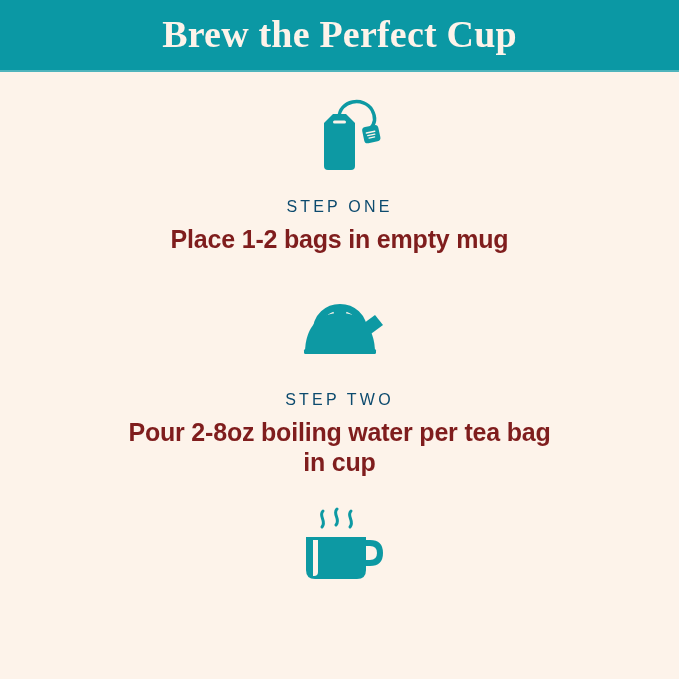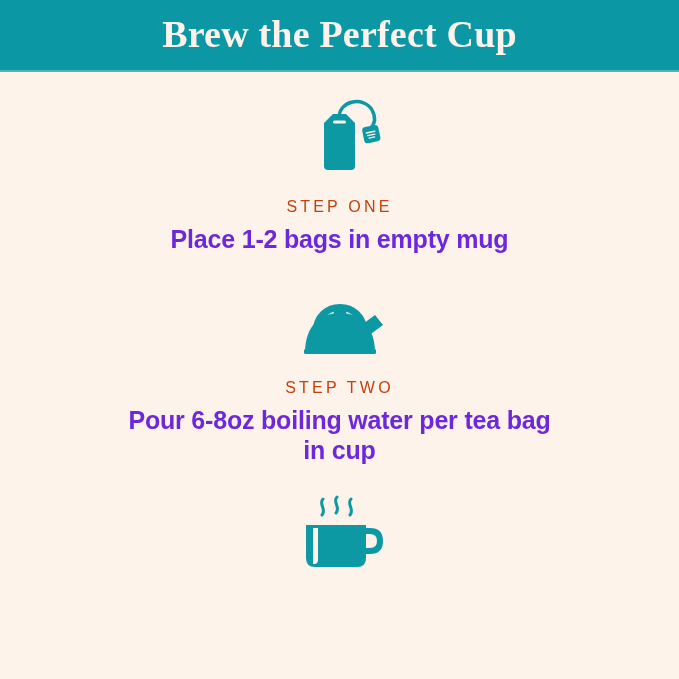--- a/index.html
+++ b/index.html
@@ -51,42 +51,42 @@
     align-items: center;
   }
   .step-icon {
     display: block;
   }
   .step-label {
     font-family: "Liberation Sans", sans-serif;
     font-size: 16px;
     font-weight: normal;
     letter-spacing: 3.2px;
-    color: #c2410c;
+    color: #0c4a6e;
     text-transform: uppercase;
     text-align: center;
   }
   .step-text {
     font-family: "Liberation Sans", sans-serif;
     font-size: 25px;
     font-weight: bold;
-    color: #6d28d9;
+    color: #7f1d1d;
     text-align: center;
     line-height: 1.22;
     max-width: 430px;
     letter-spacing: -0.2px;
   }
 
   
   .step-one   { margin-top: 22px; }
   .step-one .step-label  { margin-top: 18px; }
   .step-one .step-text   { margin-top: 8px; }
 
   .step-two   { margin-top: 34px; }
-  .step-two .step-label  { margin-top: 14px; }
+  .step-two .step-label  { margin-top: 26px; }
   .step-two .step-text   { margin-top: 8px; }
 
   .step-three { margin-top: 28px; }
   .step-three .step-label { margin-top: 18px; }
   .step-three .step-text  { margin-top: 8px; }
 </style>
 </head>
 <body>
 
 <div class="page">
@@ -128,21 +128,21 @@
           <path d="M76 40 L95 26 L103 36 L84 50 Z" fill="#0d99a3"></path>
 
           <circle cx="60" cy="22.5" r="6.5" fill="#0d99a3"></circle>
 
           <path d="M25 64 C25 36, 41 24, 60 24 C79 24, 95 36, 95 64 Z" fill="#0d99a3"></path>
 
           <rect x="24" y="60" width="72" height="5" rx="1.5" fill="#0d99a3"></rect>
         </svg>
       </span>
       <div class="step-label">STEP TWO</div>
-      <div class="step-text">Pour 6-8oz boiling water per tea bag in cup</div>
+      <div class="step-text">Pour 2-8oz boiling water per tea bag in cup</div>
     </div>
 
     <div class="step step-three">
       <span class="step-icon">
         <svg width="120" height="80" viewBox="0 0 120 80" xmlns="http://www.w3.org/2000/svg">
 
           <g fill="none" stroke="#0d99a3" stroke-width="3" stroke-linecap="round">
             <path d="M43 5 C38 10, 47 15, 42 21"></path>
             <path d="M57 3 C52 8, 61 13, 56 19"></path>
             <path d="M71 5 C66 10, 75 15, 70 21"></path>

